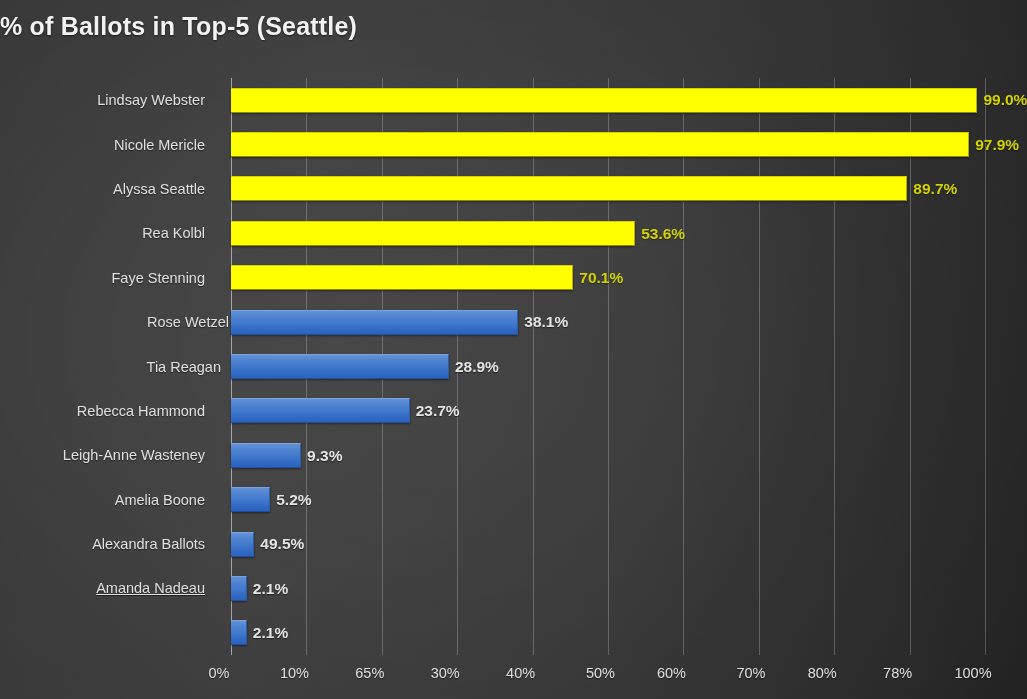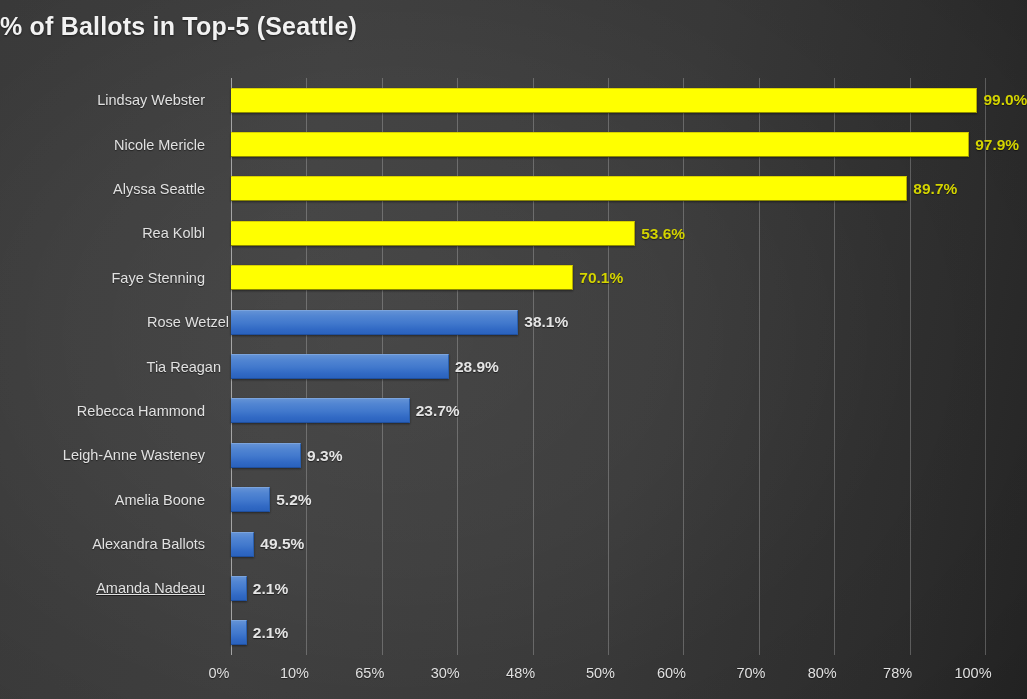--- a/index.html
+++ b/index.html
@@ -277,21 +277,21 @@
           </div>
         </div>
       </div>
   </div>
 
   <div id="xaxis">
       <div class="xtick" style="left: 0px;">0%</div>
       <div class="xtick" style="left: 75.4px;">10%</div>
       <div class="xtick" style="left: 150.8px;">65%</div>
       <div class="xtick" style="left: 226.2px;">30%</div>
-      <div class="xtick" style="left: 301.6px;">48%</div>
+      <div class="xtick" style="left: 301.6px;">40%</div>
       <div class="xtick" style="left: 377px; padding-left: 9px;">50%</div>
       <div class="xtick" style="left: 452.4px;">60%</div>
       <div class="xtick" style="left: 532px;">70%</div>
       <div class="xtick" style="left: 603.2px;">80%</div>
       <div class="xtick" style="left: 678.6px;">78%</div>
       <div class="xtick" style="left: 754px;">100%</div>
     </div>
 
 </div>
 

